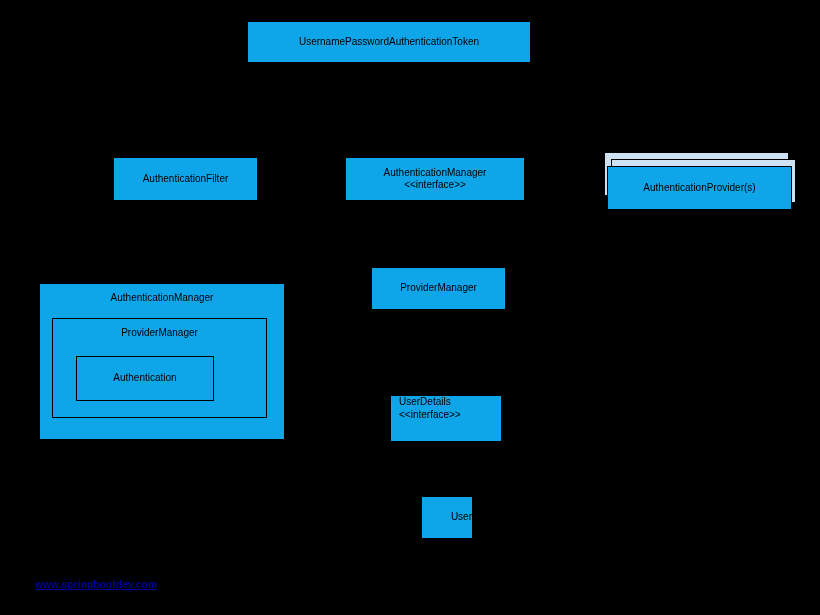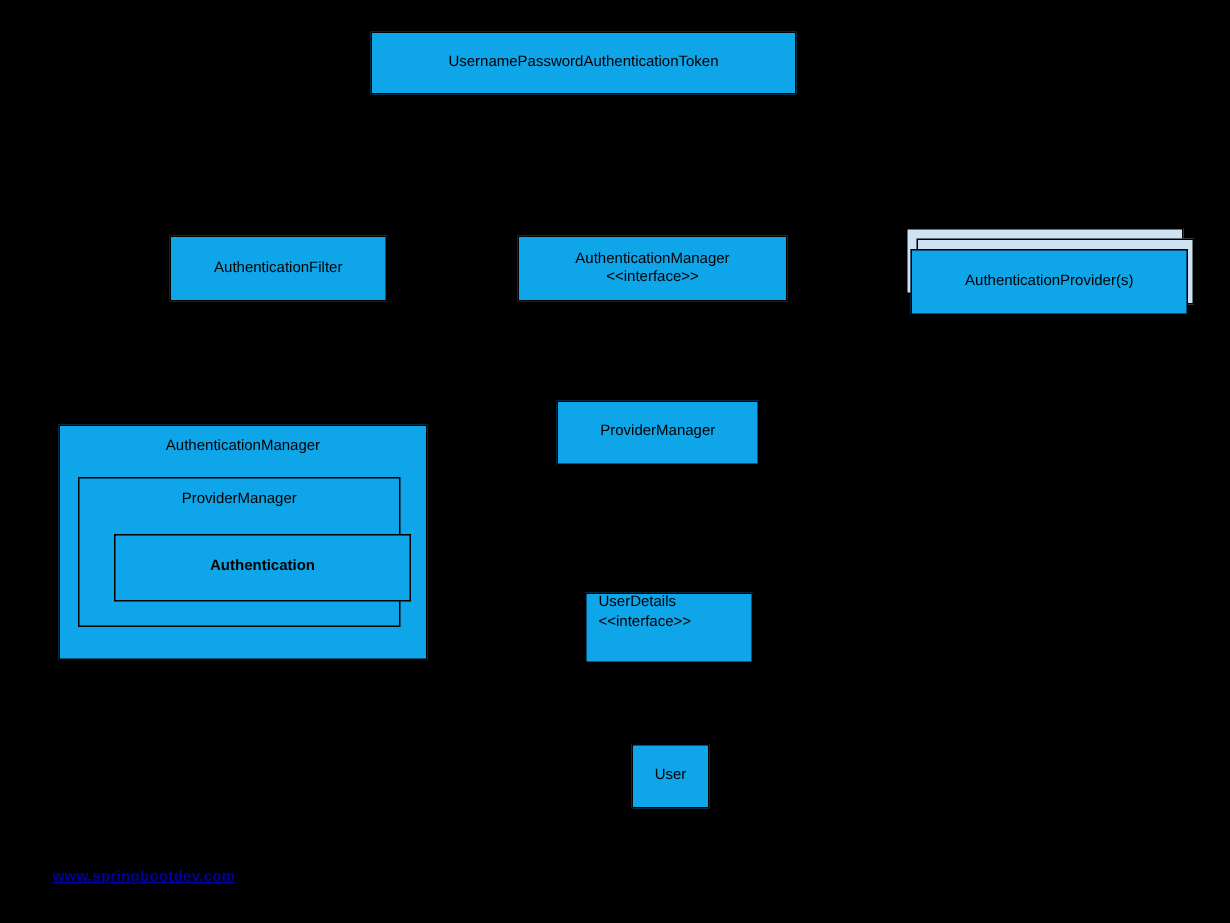--- a/index.html
+++ b/index.html
@@ -81,28 +81,28 @@
     <span>ProviderManager</span>
   </div>
 
 
   <div class="box top-title" style="left:39px; top:283px; width:246px; height:157px;">
     <span>AuthenticationManager</span>
   </div>
   <div class="box top-title" style="left:52px; top:318px; width:215px; height:100px;">
     <span>ProviderManager</span>
   </div>
-  <div class="box" style="left:76px; top:356px; width:198px; height:45px;font-weight:bold;">
+  <div class="box" style="left:76px; top:356px; width:138px; height:45px;">
     <span>Authentication</span>
   </div>
 
   <div class="box multiline left-align" style="left:390px; top:395px; width:112px; height:47px; align-items:flex-start;">
     <span>UserDetails</span>
     <span>&lt;&lt;interface&gt;&gt;</span>
   </div>
 
-  <div class="box" style="left:421px; top:496px; width:52px; height:43px;">
+  <div class="box" style="left:421px; top:496px; width:52px; height:43px;justify-content:flex-end;">
     <span>User</span>
   </div>
 
   <a class="watermark">www.springbootdev.com</a>
 
 </div>
 
 </body></html>

